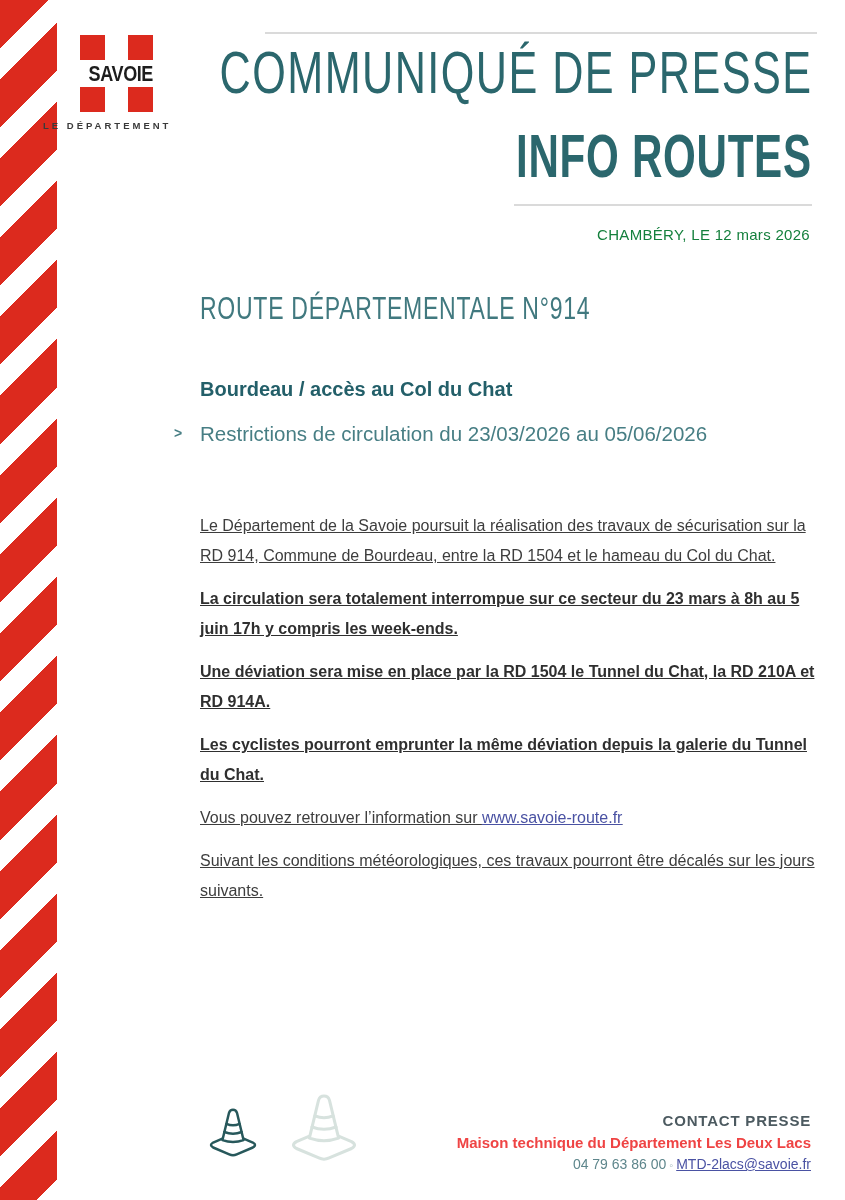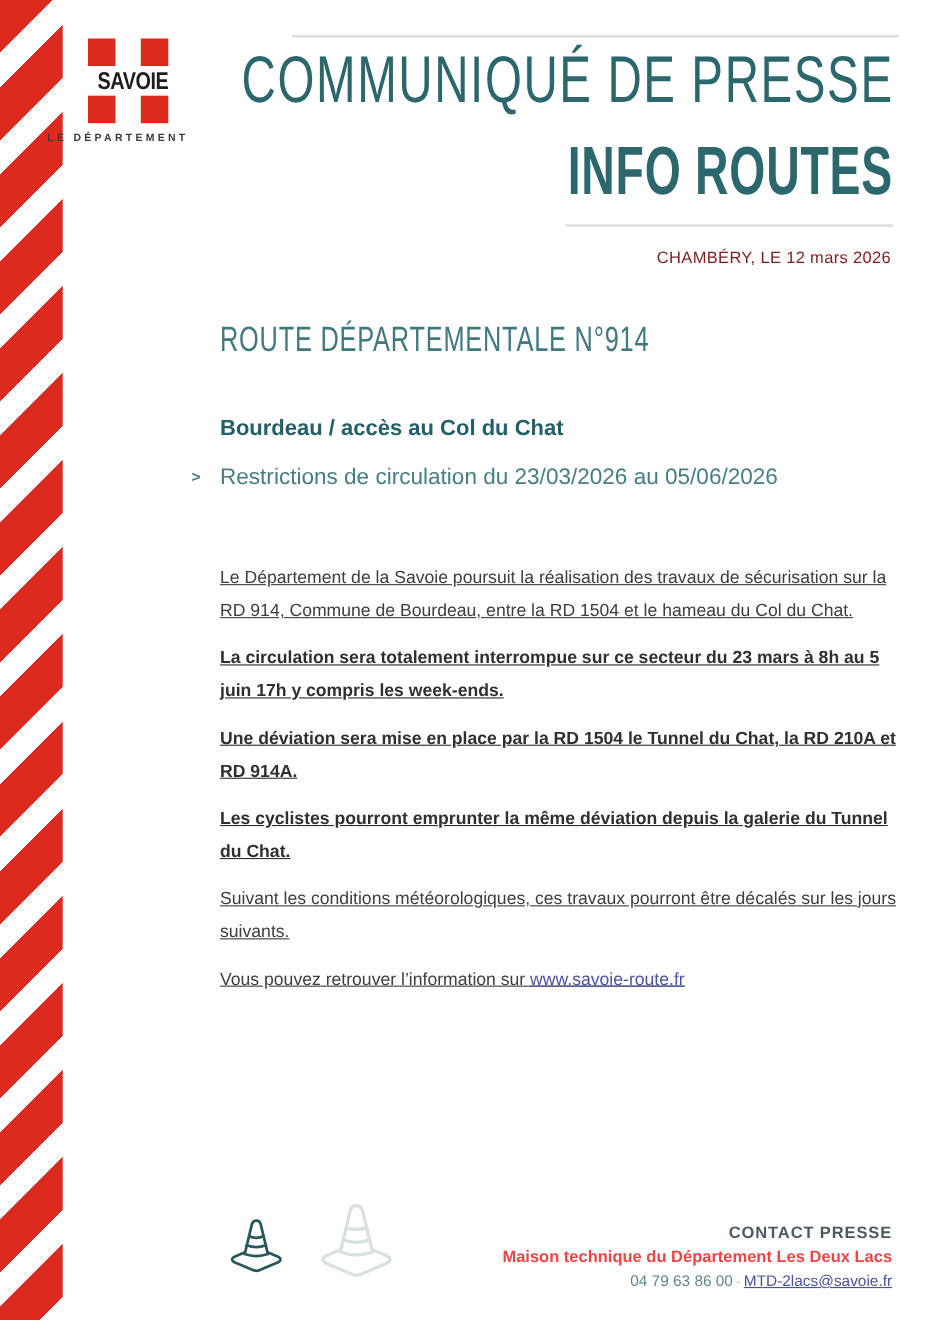--- a/index.html
+++ b/index.html
@@ -22,21 +22,21 @@
 
   
   .rule-top{position:absolute;left:265px;top:32px;width:552px;height:2px;background:#dadada;}
   .title-main{position:absolute;right:33px;top:40px;font-size:60px;font-weight:400;
     color:#2b676d;line-height:1.1;letter-spacing:2px;white-space:nowrap;
     transform:scaleX(.72);transform-origin:100% 50%;}
   .title-sub{position:absolute;right:33px;top:122px;font-size:62px;font-weight:700;
     color:#2b676d;line-height:1.1;letter-spacing:1px;white-space:nowrap;
     transform:scaleX(.68);transform-origin:100% 50%;}
   .rule-mid{position:absolute;right:33px;top:204px;width:298px;height:2px;background:#dadada;}
-  .dateline{position:absolute;right:35px;top:226px;font-size:15px;color:#7f1d1d;
+  .dateline{position:absolute;right:35px;top:226px;font-size:15px;color:#15803d;
     letter-spacing:.3px;}
 
   
   .road-title{position:absolute;left:200px;top:290px;font-size:32px;font-weight:400;
     color:#41797f;letter-spacing:1px;white-space:nowrap;
     transform:scaleX(.72);transform-origin:0 50%;}
   .road-subtitle{position:absolute;left:200px;top:347px;font-size:20px;font-weight:700;
     color:#235f69;margin-top:31px;}
   .headline{position:absolute;left:200px;top:422px;font-size:20.5px;color:#477e84;}
   .headline .marker{position:absolute;left:-26px;top:3px;font-size:14px;font-weight:700;
@@ -90,22 +90,22 @@
   <div class="headline">
     <span class="marker">&gt;</span>
     <span>Restrictions de circulation du 23/03/2026 au 05/06/2026</span>
   </div>
 
   <div class="bodytext">
     <p>Le Département de la Savoie poursuit la réalisation des travaux de sécurisation sur la RD 914, Commune de Bourdeau, entre la RD 1504 et le hameau du Col du Chat.</p>
     <p class="b">La circulation sera totalement interrompue sur ce secteur du 23 mars à 8h au 5 juin 17h y compris les week-ends.</p>
     <p class="b">Une déviation sera mise en place par la RD 1504 le Tunnel du Chat, la RD 210A et RD 914A.</p>
     <p class="b">Les cyclistes pourront emprunter la même déviation depuis la galerie du Tunnel du Chat.</p>
+    <p><span>Vous pouvez retrouver l’information sur </span><a href="#">www.savoie-route.fr</a></p>
     <p>Suivant les conditions météorologiques, ces travaux pourront être décalés sur les jours suivants.</p>
-    <p><span>Vous pouvez retrouver l’information sur </span><a href="#">www.savoie-route.fr</a></p>
   </div>
 
   <svg class="cone cone-dark" viewBox="0 0 100 88">
     <path d="M56 50 L82 61 Q89 65 82 69 L56 80 Q50 83 44 80 L18 69 Q11 65 18 61 L44 50 Q50 47 56 50 Z" fill="none" stroke="#27585b" stroke-width="4" stroke-linejoin="round"></path>
     <path d="M50 8 C47 8 44.6 9.6 43.6 13 L33 57 Q50 63 67 57 L56.4 13 C55.4 9.6 53 8 50 8 Z" fill="#ffffff" stroke="#27585b" stroke-width="4" stroke-linejoin="round"></path>
     <path d="M39.5 31 Q50 35.5 60.5 31" fill="none" stroke="#27585b" stroke-width="4" stroke-linecap="round"></path>
     <path d="M36 44 Q50 49.5 64 44" fill="none" stroke="#27585b" stroke-width="4" stroke-linecap="round"></path>
   </svg>
   <svg class="cone cone-light" viewBox="0 0 100 88">
     <path d="M56 50 L82 61 Q89 65 82 69 L56 80 Q50 83 44 80 L18 69 Q11 65 18 61 L44 50 Q50 47 56 50 Z" fill="none" stroke="#d7e2de" stroke-width="3.5" stroke-linejoin="round"></path>

